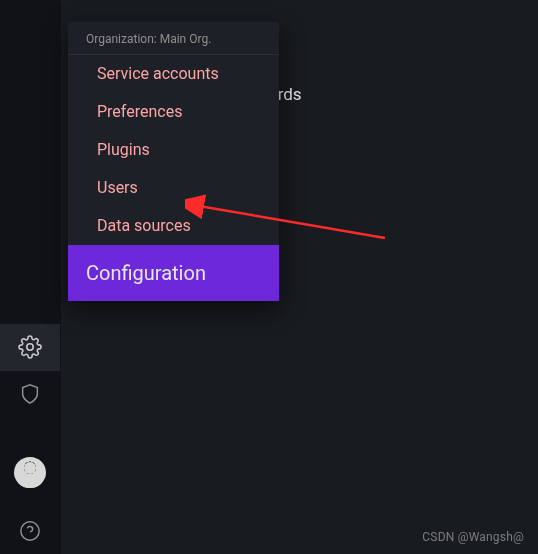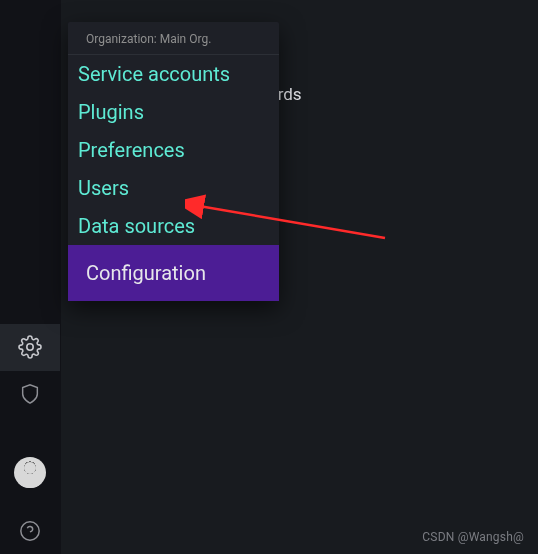--- a/index.html
+++ b/index.html
@@ -92,28 +92,28 @@
     z-index: 10;
     padding-bottom: 0;
   }
   .popup-header {
     padding: 10px 18px 8px 18px;
     font-size: 12px;
     color: #8e8e8e;
     border-bottom: 1px solid #2c2f36;
   }
   .popup-item {
-    padding: 8px 10px;
-    font-size: 20px;
-    color: #5eead4;
+    padding: 8px 29px;
+    font-size: 16px;
+    color: #fca5a5;
     cursor: pointer;
     line-height: 22px;
   }
   .popup-title {
-    background: #4c1d95;
+    background: #6d28d9;
     padding: 16px 18px;
     font-size: 20px;
     color: #e6e7ea;
     font-weight: 400;
     cursor: pointer;
   }
   .arrow {
     position: absolute;
     left: 185px;
     top: 190px;
@@ -157,22 +157,22 @@
 
 <div class="main">
   <div class="main-link partial">Starred dashboards</div>
   <div style="height:28px"></div>
   <div class="main-link" style="margin-left:140px">shboards</div>
 </div>
 
 <div class="popup">
   <div class="popup-header">Organization: Main Org.</div>
   <div class="popup-item">Service accounts</div>
+  <div class="popup-item">Preferences</div>
   <div class="popup-item">Plugins</div>
-  <div class="popup-item">Preferences</div>
   <div class="popup-item">Users</div>
   <div class="popup-item">Data sources</div>
   <div class="popup-title">Configuration</div>
 </div>
 
 <svg class="arrow" width="210" height="60">
   <defs>
     <marker id="ah" markerWidth="12" markerHeight="10" refX="2" refY="5" orient="auto">
       <polygon points="0 0, 12 5, 0 10" fill="#ff2a2a"></polygon>
     </marker>

